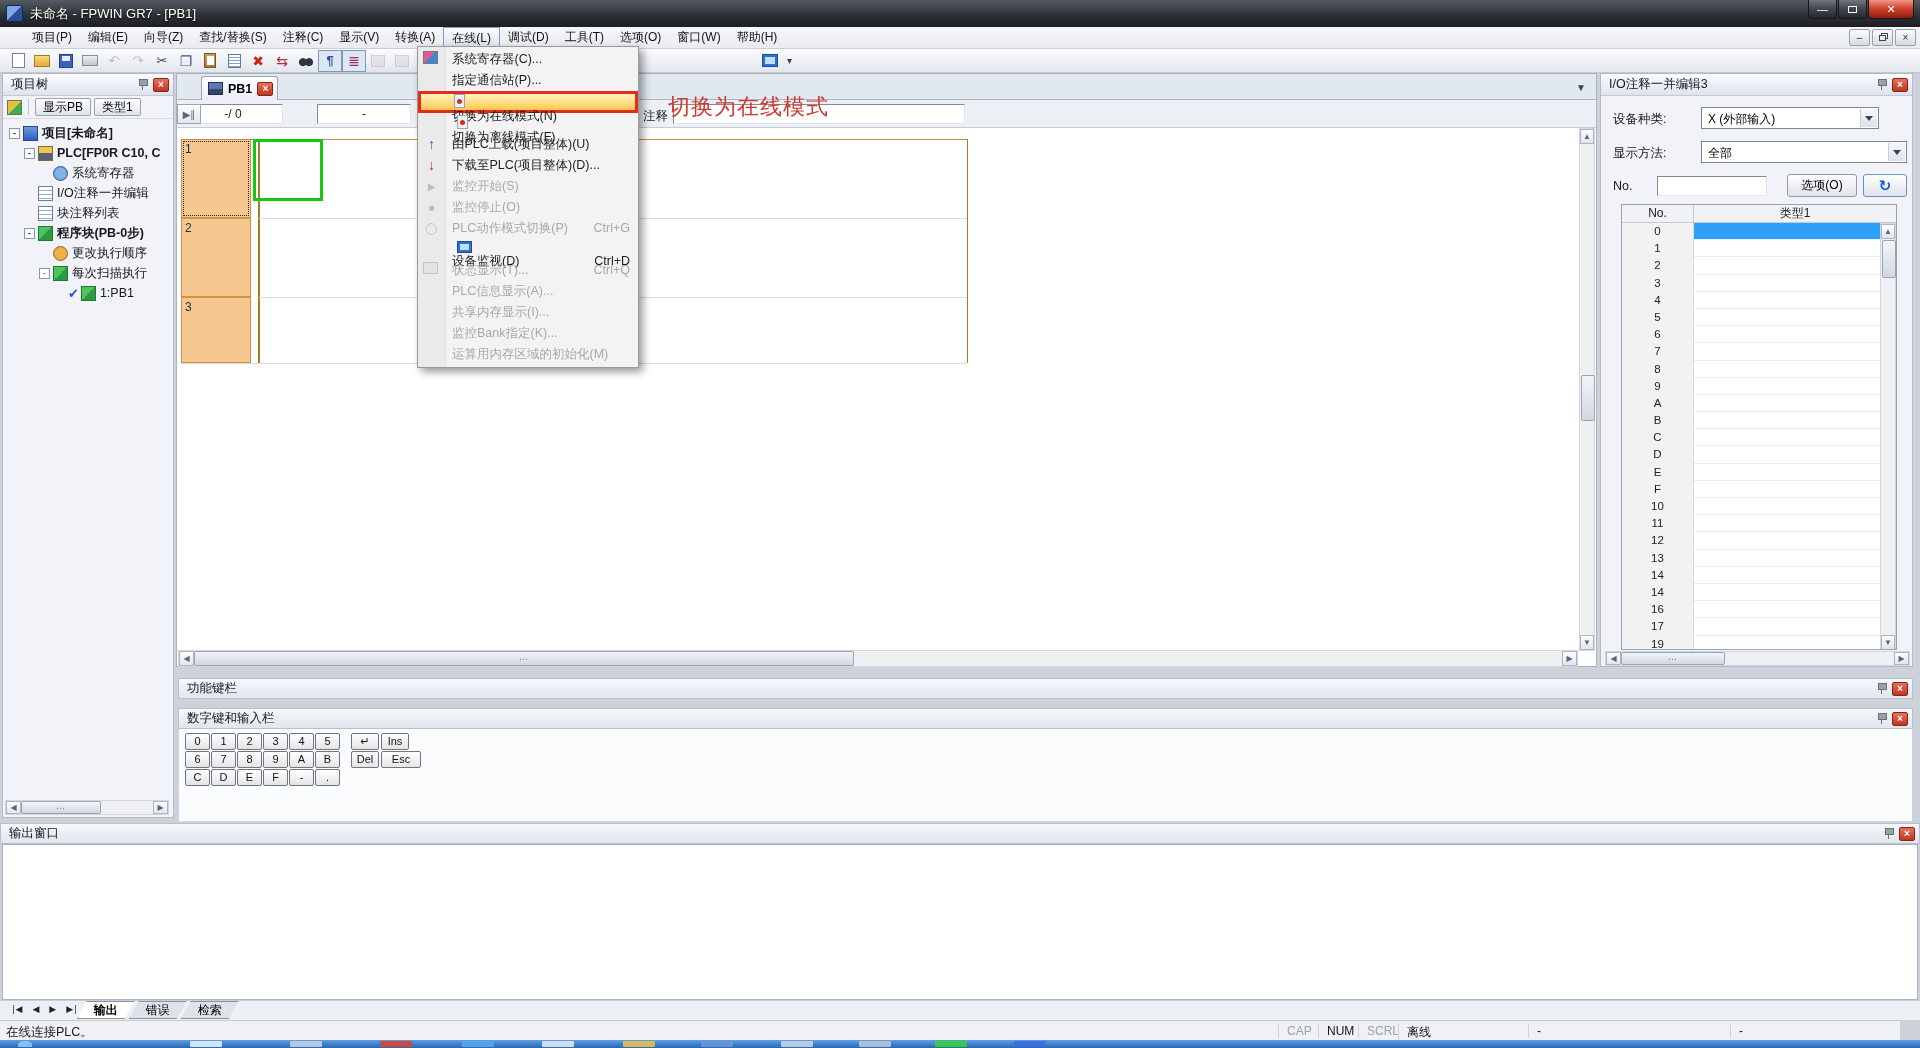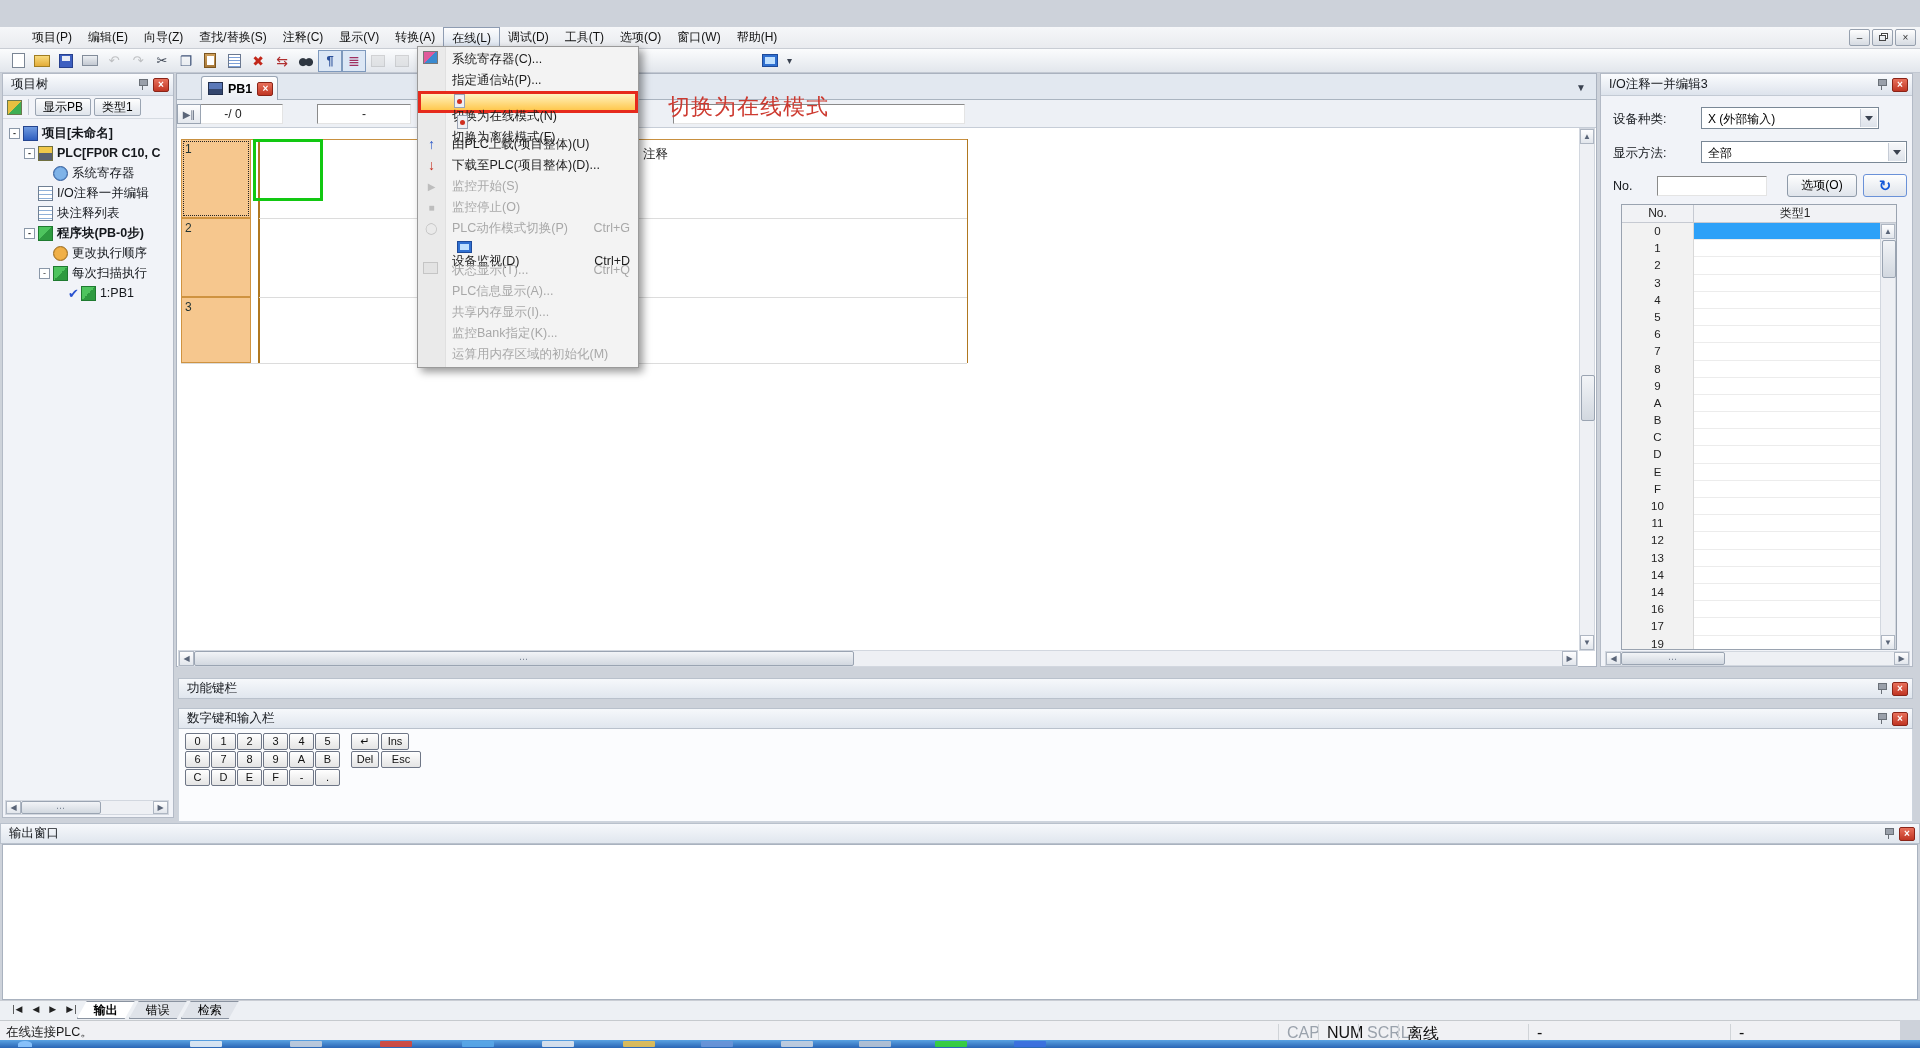--- a/index.html
+++ b/index.html
@@ -160,32 +160,43 @@
   .key { position:absolute; width:25px; height:17px; background:linear-gradient(#ffffff,#e4e4e4); border:1px solid #6e7686; border-radius:2px; font-size:11px; line-height:15px; text-align:center; color:#111; }
   .outwin { background:#fff; border:1px solid #a9b2bf; }
 
   
   .dtabs { left:0; top:1000px; width:1920px; height:20px; background:#edf0f4; display:flex; align-items:flex-start; padding-left:6px; border-top:1px solid #c9cdd4; }
   .navb { font-size:9px; color:#222; padding:3px 5px; }
   .dtab { height:18px; padding:0 16px; font-size:12px; display:flex; align-items:center; clip-path:polygon(10px 0,100% 0,calc(100% - 10px) 100%,0 100%); background:#dfe3e9; margin-left:-6px; border:1px solid #8a93a0; }
   .dtab.active { background:#fff; font-weight:bold; }
   .statusbar { left:0; top:1020px; width:1900px; height:20px; background:#f0f1f4; border-top:1px solid #c6cace; }
   .smsg { position:absolute; left:6px; top:3px; font-size:12.5px; color:#1a1a1a; }
-  .scell { position:absolute; top:3px; font-size:16px; color:#111; border-left:1px solid #d0d4d8; padding-left:8px; }
+  .scell { position:absolute; top:3px; font-size:12px; color:#111; border-left:1px solid #d0d4d8; padding-left:8px; }
   .scell.dim { color:#9aa2ac; }
 
   .taskbar { left:0; top:1040px; width:1920px; height:8px; background:linear-gradient(#5aa2e2,#2a65b5); }
   .tbicon { position:absolute; top:1px; width:32px; height:6px; border-radius:1px; opacity:.9; }
   .orb { border-radius:50% 50% 0 0; width:14px; }
 </style>
 </head>
 <body>
 
 <div class="screen" data-name="app-window">
 
+  <div class="abs titlebar" data-name="title-bar">
+    <span class="app-icon" data-name="app-icon"></span>
+    <span class="title-text" data-name="window-title">未命名 - FPWIN GR7 - [PB1]</span>
+    <span class="winbtns">
+      <span class="wbtn min" data-name="minimize-button">—</span>
+      <span class="wbtn max" data-name="maximize-button">
+          <span class="g-box" data-name="restore-icon"></span>
+        </span>
+      <span class="wbtn close" data-name="close-button">✕</span>
+    </span>
+  </div>
 
   <div class="abs menubar" data-name="menu-bar">
     <span id="menubar-items" style="display:flex;">
         <span class="mb-item" data-name="menubar-item-1">项目(P)</span>
         <span class="mb-item" data-name="menubar-item-2">编辑(E)</span>
         <span class="mb-item" data-name="menubar-item-3">向导(Z)</span>
         <span class="mb-item" data-name="menubar-item-4">查找/替换(S)</span>
         <span class="mb-item" data-name="menubar-item-5">注释(C)</span>
         <span class="mb-item" data-name="menubar-item-6">显示(V)</span>
         <span class="mb-item" data-name="menubar-item-7">转换(A)</span>
@@ -339,21 +350,21 @@
         <span data-name="pb1-tab-icon"></span>
         <span data-name="tab-pb1-label">PB1</span>
         <span class="tab-close" data-name="tab-close-button">×</span>
       </span>
       <span class="tab-caret" data-name="tab-list-caret-icon">▼</span>
     </div>
     <div class="infobar" data-name="editor-info-bar">
       <span class="sbox" style="left:6px;width:100px;" data-name="step-counter">-/ 0</span>
       <span class="ibtn" data-name="run-pause-button">▶∥</span>
       <span class="sbox" style="left:140px;width:94px;" data-name="mode-box">-</span>
-      <span class="ilabel" style="left:466px;margin-top:38px;" data-name="comment-label">注释</span>
+      <span class="ilabel" style="left:466px;" data-name="comment-label">注释</span>
       <span class="sbox" style="left:496px;width:292px;" data-name="comment-box"></span>
     </div>
 
     <div id="gutter" data-name="ladder-gutter">
         <div class="gut sel" data-name="rung-number-1" style="top: 65px; height: 79px;">1</div>
         <div class="gut" data-name="rung-number-2" style="top: 144px; height: 79px;">2</div>
         <div class="gut" data-name="rung-number-3" style="top: 223px; height: 66px;">3</div>
       </div>
     <div class="whitecol" style="left:74px;top:65px;width:7px;height:224px;" data-name="grid-white-col"></div>
     <div class="vbrown" style="left:81px;top:65px;height:224px;" data-name="grid-left-rail"></div>

